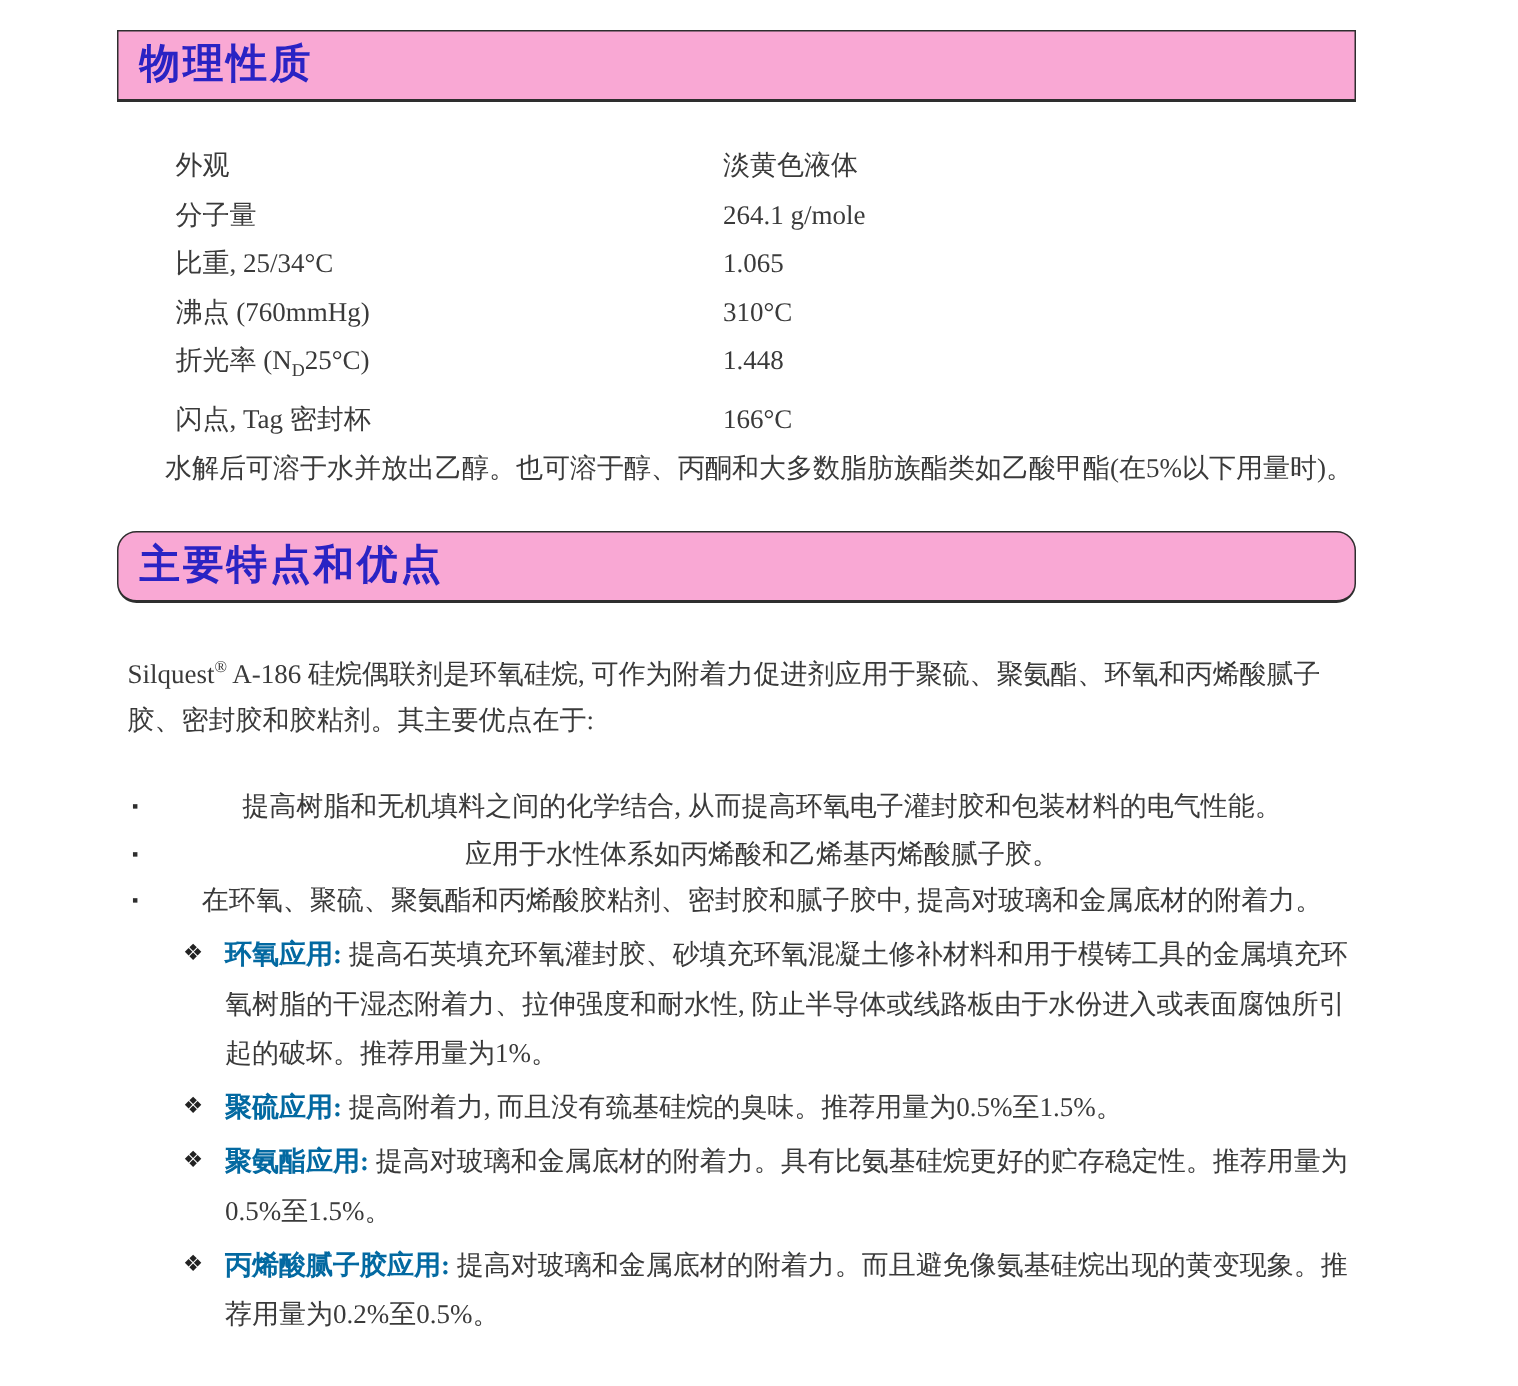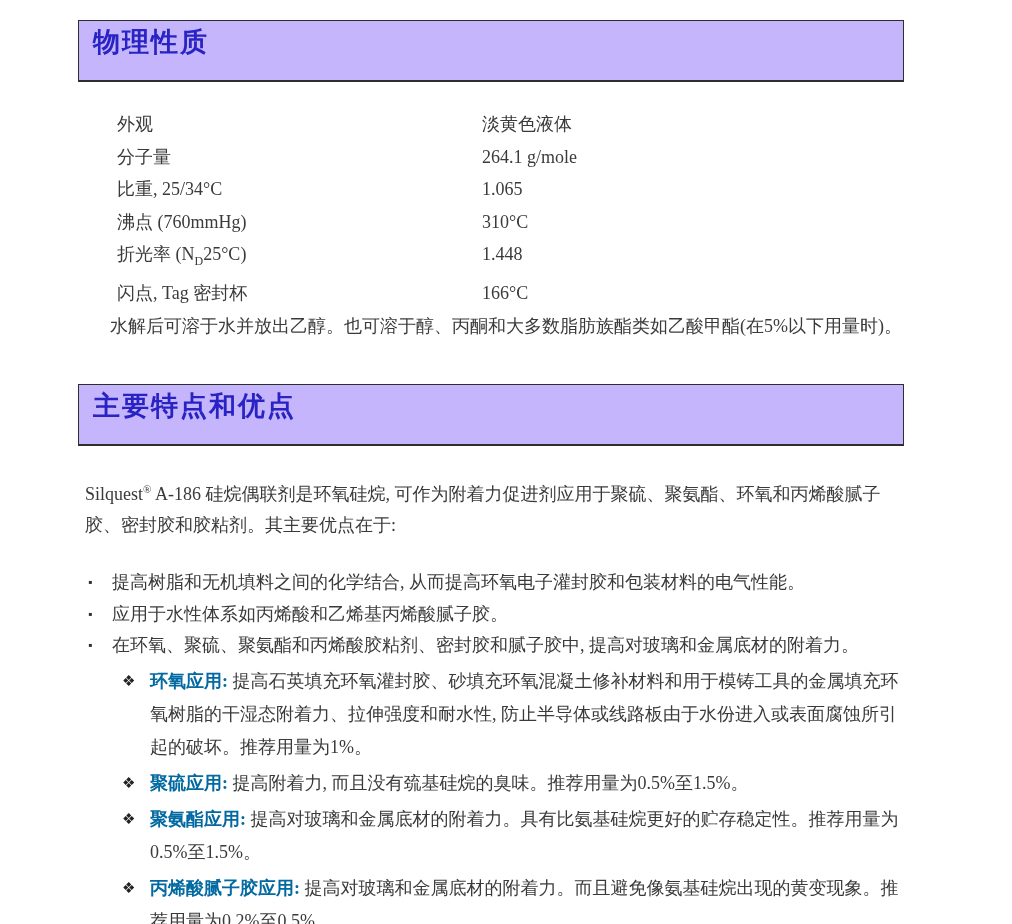--- a/index.html
+++ b/index.html
@@ -8,49 +8,49 @@
     background: #ffffff;
     font-family: "Liberation Serif", "DejaVu Serif", serif;
     color: #3a3a3a;
     overflow: hidden;
   }
   .content { margin-left: 78px; width: 826px; padding-top: 20px; }
 
   .section-header {
     border: 1px solid #2e2e2e;
     border-bottom-width: 2px;
-    padding: 3px 14px 20px 14px;
-    background: #c4b5fd;
+    padding: 3px 14px 6px 14px;
+    background: #f9a8d4;
   }
   .section-header .title {
     color: #2a23c4;
     font-size: 27px;
     font-weight: bold;
     letter-spacing: 2px;
   }
 
   .prop-table { margin-top: 26px; }
   .prop-row { display: flex; line-height: 32.5px; font-size: 18px; margin-left: 32px; }
   .prop-label { width: 372px; padding-left: 7px; flex: 0 0 372px; }
   .prop-value { flex: 1; }
   sub.nd { font-size: 12px; }
 
-  .section-header.second { margin-top: 42px; }
+  .section-header.second { margin-top: 26px; border-radius: 13px; }
 
   .intro { margin-top: 28px; font-size: 18px; line-height: 31px; padding-left: 7px; }
   .reg { font-size: 11px; vertical-align: super; }
 
   .bullets { margin-top: 26px; }
   .bullet-item { display: flex; font-size: 18px; line-height: 31.5px; }
   .bullet-marker {
     flex: 0 0 34px; padding-left: 10px;
     font-size: 12px; line-height: 31.5px;
     color: #2e2e2e;
   }
-  .bullet-text { flex: 1; }
+  .bullet-text { flex: 1; text-align: center; }
 
   .sub-list { margin-left: 44px; margin-top: 2px; }
   .sub-item { display: flex; font-size: 18px; line-height: 33px; margin-top: 3px; }
   .sub-marker {
     flex: 0 0 28px;
     font-size: 15px; line-height: 33px;
     color: #222222;
   }
   .sub-text { flex: 1; }
   .sub-lead { color: #0369a1; font-weight: bold; }

